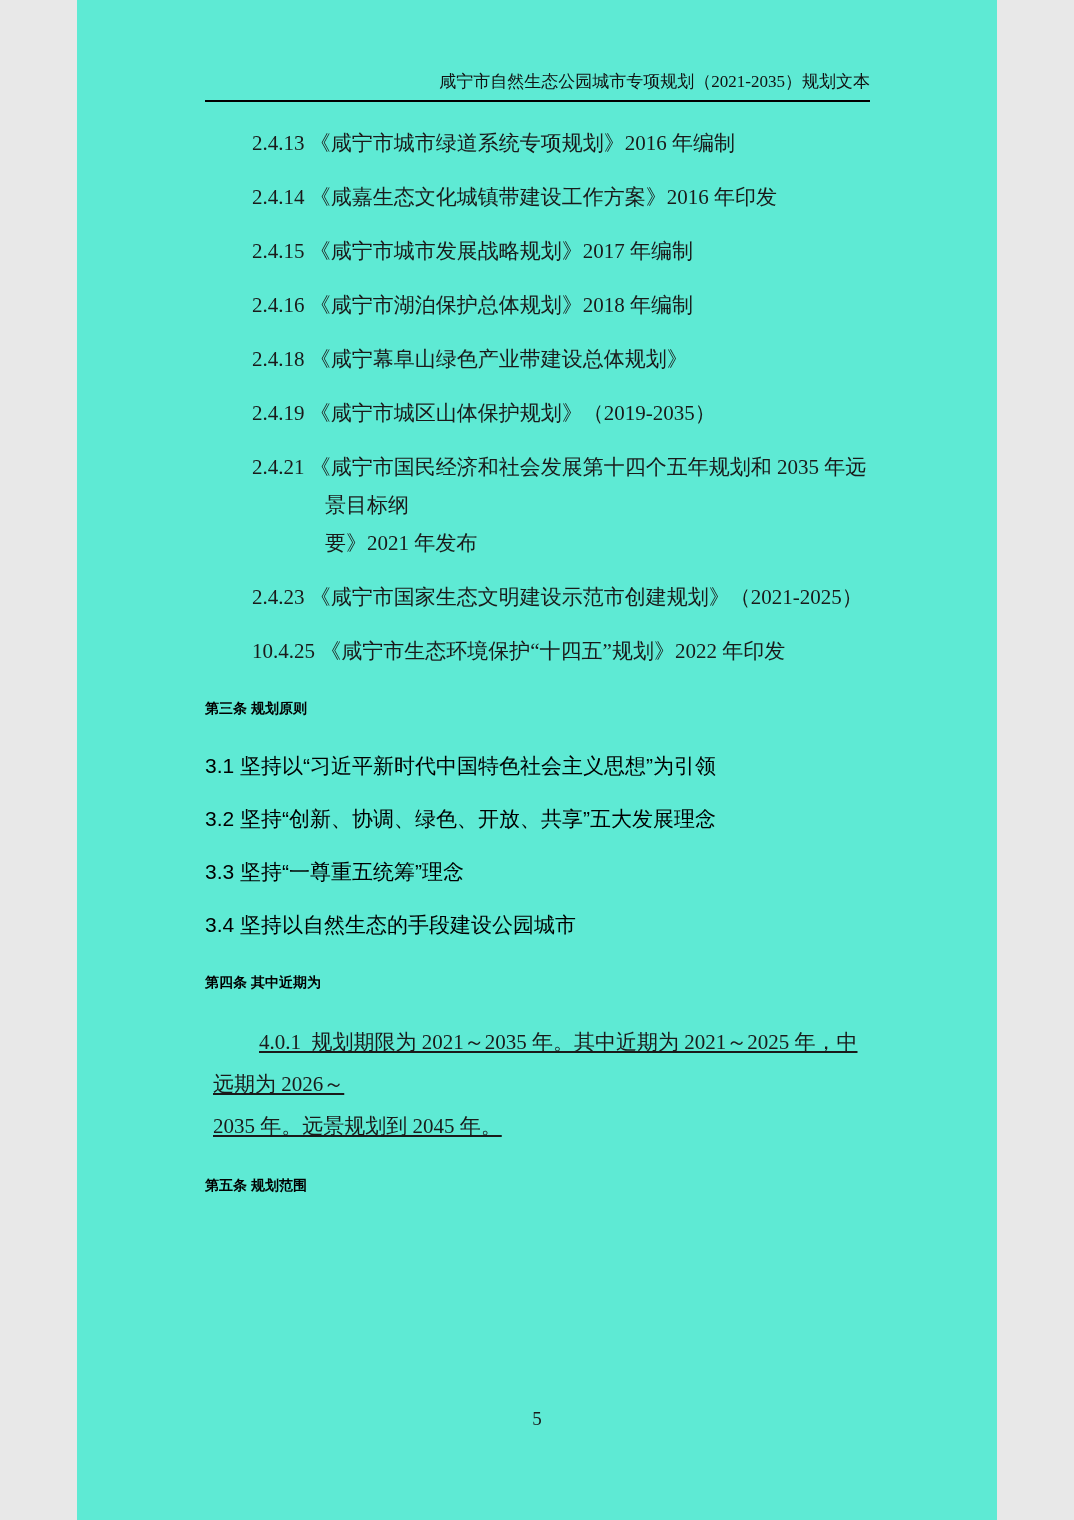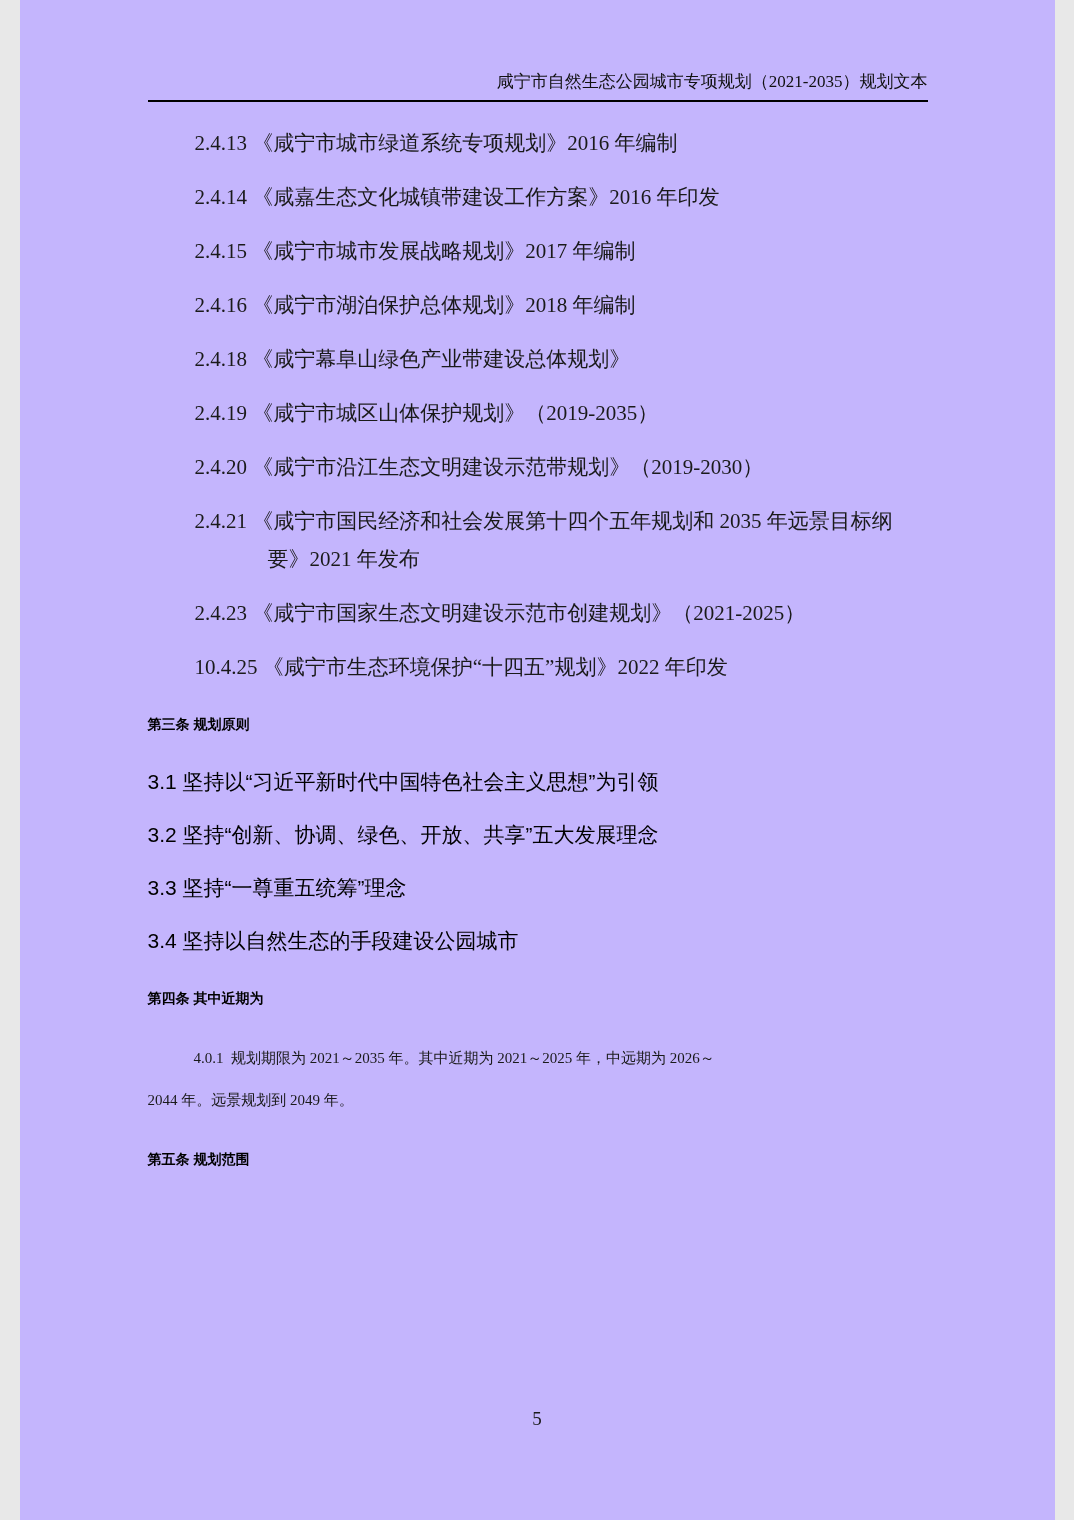--- a/index.html
+++ b/index.html
@@ -1,22 +1,22 @@
 <!DOCTYPE html>
 <html><head>
 <meta charset="utf-8">
 <style>
   * { box-sizing: border-box; }
   html, body { margin: 0; padding: 0; background: #e8e8e8; }
   .page {
     position: relative;
-    width: 1035px;
+    width: 920px;
     height: 1520px;
     margin: 0 auto;
-    background: #c4b5fd;
+    background: #5eead4;
     color: #1a1a1a;
     font-family: "Liberation Serif", "DejaVu Serif", serif;
     overflow: hidden;
   }
   .header {
     margin: 0 127px 0 128px;
     padding-top: 71px;
     text-align: right;
     font-size: 17px;
     line-height: 22px;
@@ -52,25 +52,26 @@
   }
   .sub {
     font-size: 21px;
     font-weight: normal;
     font-family: "Liberation Sans", "DejaVu Sans", sans-serif;
     line-height: 38px;
     margin: 0 0 15px 0;
     color: #000000;
   }
   .para {
-    font-size: 15px;
+    font-size: 21px;
     line-height: 42px;
-    margin: 0 0 16px 0;
+    margin: 0 0 16px 8px;
     text-indent: 46px;
     white-space: pre-wrap;
+    text-decoration: underline;
   }
   .page-number {
     position: absolute;
     bottom: 90px;
     left: 0;
     right: 0;
     text-align: center;
     font-size: 19px;
     color: #1a1a1a;
   }
@@ -86,35 +87,34 @@
   <div class="header-rule"></div>
 
   <div class="content">
 
     <p class="item">2.4.13 《咸宁市城市绿道系统专项规划》2016 年编制</p>
     <p class="item">2.4.14 《咸嘉生态文化城镇带建设工作方案》2016 年印发</p>
     <p class="item">2.4.15 《咸宁市城市发展战略规划》2017 年编制</p>
     <p class="item">2.4.16 《咸宁市湖泊保护总体规划》2018 年编制</p>
     <p class="item">2.4.18 《咸宁幕阜山绿色产业带建设总体规划》</p>
     <p class="item">2.4.19 《咸宁市城区山体保护规划》（2019-2035）</p>
-    <p class="item">2.4.20 《咸宁市沿江生态文明建设示范带规划》（2019-2030）</p>
 
     <p class="item hang"><span>2.4.21 《咸宁市国民经济和社会发展第十四个五年规划和 2035 年远景目标纲</span><br><span>要》2021 年发布</span></p>
 
     <p class="item">2.4.23 《咸宁市国家生态文明建设示范市创建规划》（2021-2025）</p>
     <p class="item">10.4.25 《咸宁市生态环境保护“十四五”规划》2022 年印发</p>
 
     <h2 class="sec">第三条 规划原则</h2>
     <h3 class="sub">3.1 坚持以“习近平新时代中国特色社会主义思想”为引领</h3>
     <h3 class="sub">3.2 坚持“创新、协调、绿色、开放、共享”五大发展理念</h3>
     <h3 class="sub">3.3 坚持“一尊重五统筹”理念</h3>
     <h3 class="sub">3.4 坚持以自然生态的手段建设公园城市</h3>
 
     <h2 class="sec">第四条 其中近期为</h2>
-    <p class="para"><span>4.0.1  规划期限为 2021～2035 年。其中近期为 2021～2025 年，中远期为 2026～</span><br><span>2044 年。远景规划到 2049 年。</span></p>
+    <p class="para"><span>4.0.1  规划期限为 2021～2035 年。其中近期为 2021～2025 年，中远期为 2026～</span><br><span>2035 年。远景规划到 2045 年。</span></p>
 
     <h2 class="sec">第五条 规划范围</h2>
 
   </div>
 
   <div class="page-number">5</div>
 
 </div>
 
 </body></html>

